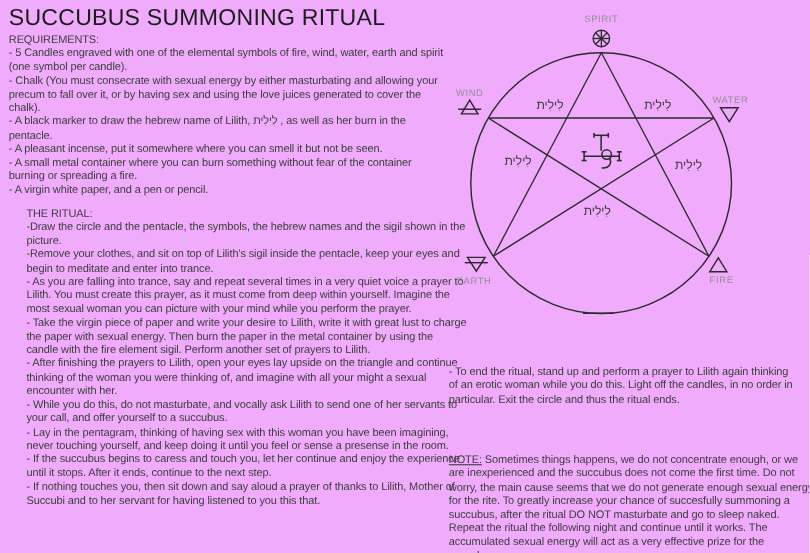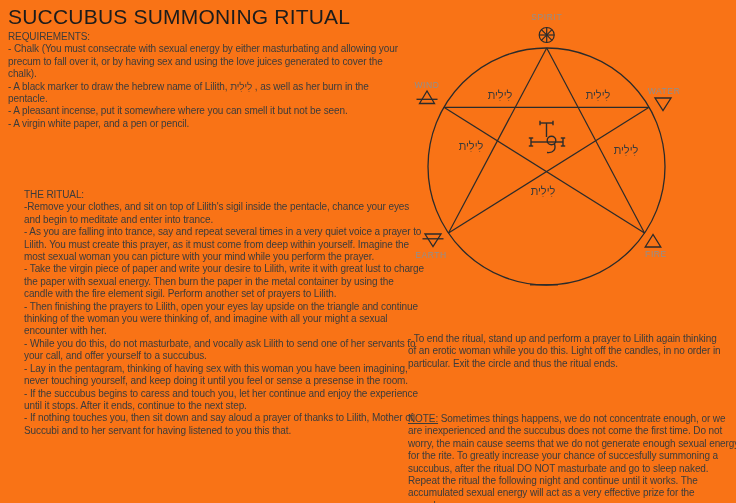--- a/index.html
+++ b/index.html
@@ -5,21 +5,21 @@
   * { margin: 0; padding: 0; box-sizing: border-box; }
   html, body { background: #ffffff; }
   body {
     font-family: "Liberation Sans", sans-serif;
     color: #3c3c3c;
   }
   .page {
     position: relative;
     width: 736px;
     height: 503px;
-    background: #f97316;
+    background: #f0abfc;
     overflow: hidden;
   }
   .doc-title {
     position: absolute;
     left: 8px; top: 5px;
     font-size: 21px;
     font-weight: 400;
     color: #1c1c1c;
     letter-spacing: 0.2px;
     white-space: nowrap;
@@ -52,46 +52,55 @@
 </head>
 <body>
 
 <div class="page">
 
   <div class="doc-title">SUCCUBUS SUMMONING RITUAL</div>
 
   <div class="textcol" id="req-block">
     <p class="sec-heading">REQUIREMENTS:</p>
     <div class="item">
+        <p>- 5 Candles engraved with one of the elemental symbols of fire, wind, water, earth and spirit (one symbol per candle).</p>
+      </div>
+    <div class="item">
         <p>- Chalk (You must consecrate with sexual energy by either masturbating and allowing your precum to fall over it, or by having sex and using the love juices generated to cover the chalk).</p>
       </div>
     <div class="item">
         <p>- A black marker  to draw the hebrew name of Lilith, לִילִית , as well as her burn in the pentacle.</p>
       </div>
     <div class="item">
         <p>- A pleasant incense, put it somewhere where you can smell it but not be seen.</p>
       </div>
     <div class="item">
+        <p>- A small metal container where you can burn something without fear of the container burning or spreading a fire.</p>
+      </div>
+    <div class="item">
         <p>- A virgin white paper, and a pen or pencil.</p>
       </div>
   </div>
 
   <div class="textcol" id="rit-block">
     <p class="sec-heading">THE RITUAL:</p>
     <div class="item">
-        <p>-Remove your clothes, and sit on top of Lilith's sigil inside the pentacle, chance your eyes and begin to meditate and enter into trance.</p>
+        <p>-Draw the circle and the pentacle, the symbols, the hebrew names and the sigil shown in the picture.</p>
+      </div>
+    <div class="item">
+        <p>-Remove your clothes, and sit on top of Lilith's sigil inside the pentacle, keep your eyes and begin to meditate and enter into trance.</p>
       </div>
     <div class="item">
         <p>- As you are falling into trance, say and repeat several times in a very quiet voice a prayer to Lilith. You must create this prayer, as it must come from deep within yourself. Imagine the most sexual woman you can picture with your mind while you perform the prayer.</p>
       </div>
     <div class="item">
         <p>- Take the virgin piece of paper and write your desire to Lilith, write it with great lust to charge the paper with sexual energy. Then burn the paper in the metal container by using the candle with the fire element sigil. Perform another set of prayers to Lilith.</p>
       </div>
     <div class="item">
-        <p>- Then finishing the prayers to Lilith, open your eyes lay upside on the triangle and continue thinking of the woman you were thinking of, and imagine with all your might a sexual encounter with her.</p>
+        <p>- After finishing the prayers to Lilith, open your eyes lay upside on the triangle and continue thinking of the woman you were thinking of, and imagine with all your might a sexual encounter with her.</p>
       </div>
     <div class="item">
         <p>- While you do this, do not masturbate, and vocally ask Lilith to send one of her servants to your call, and offer yourself to a succubus.</p>
       </div>
     <div class="item">
         <p>- Lay in the pentagram, thinking of having sex with this woman you have been imagining, never touching yourself, and keep doing it until you feel or sense a presense in the room.</p>
       </div>
     <div class="item">
         <p>- If the succubus begins to caress and touch you, let her continue and enjoy the experience until it stops. After it ends, continue to the next step.</p>
       </div>

